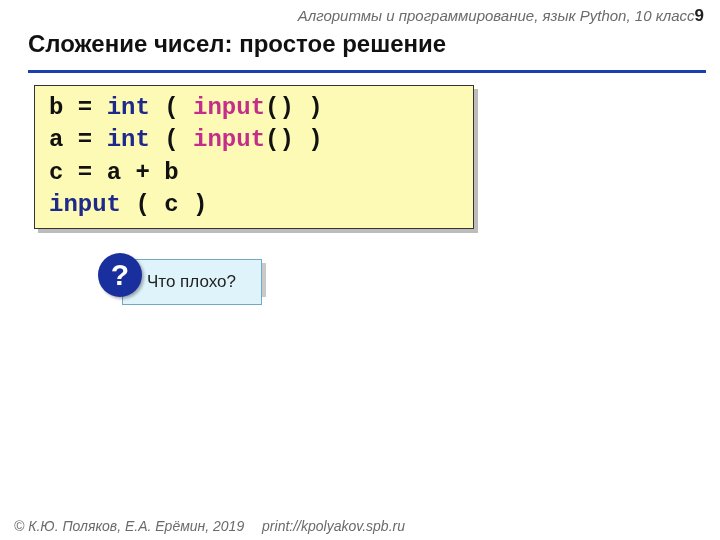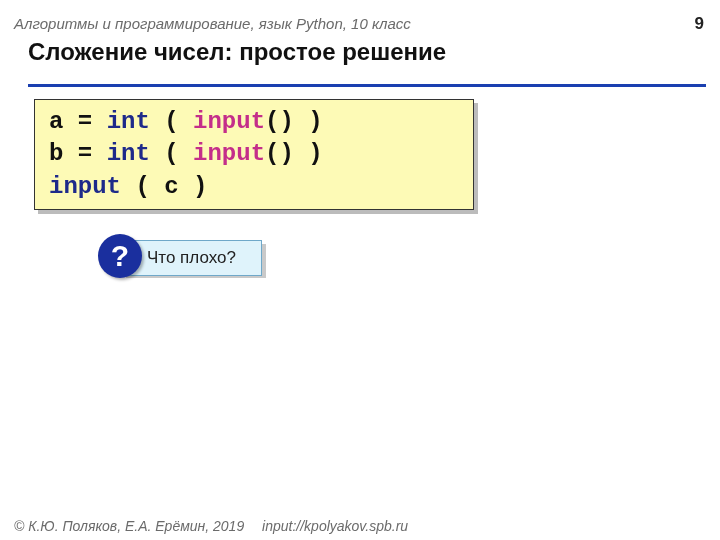--- a/index.html
+++ b/index.html
@@ -6,41 +6,40 @@
   body {
     width: 720px;
     height: 540px;
     background: #ffffff;
     font-family: Arial, Helvetica, sans-serif;
     position: relative;
     overflow: hidden;
   }
   .header-bar {
     display: flex;
-    justify-content: space-between;
+    justify-content: flex-end;
     align-items: baseline;
     padding: 6px 16px 2px 14px;
     font-style: italic;
     color: #6b6b6b;
     font-size: 15px;
-    margin-top: 8px;
   }
   .page-num {
     font-weight: bold;
     font-style: normal;
     color: #222;
     font-size: 17px;
   }
   .title {
     margin: 2px 14px 0 28px;
     font-size: 24px;
     font-weight: bold;
     color: #111;
     border-bottom: 3px solid #1a3fb0;
-    padding-bottom: 18px;
+    padding-bottom: 12px;
   }
   .code-box-wrap {
     position: relative;
     margin: 12px 34px 0 34px;
     width: 440px;
   }
   .code-shadow {
     position: absolute;
     top: 4px; left: 4px; right: -4px; bottom: -4px;
     background: #bcbcbc;
@@ -66,21 +65,21 @@
   }
   .callout-shadow {
     position: absolute;
     top: 6px; left: 42px;
     width: 140px; height: 34px;
     background: #c9c9c9;
   }
   .callout {
     position: absolute;
     top: 2px; left: 38px;
-    width: 140px; height: 36px;
+    width: 140px; height: 46px;
     background: #dff3fb;
     border: 1px solid #6fa8c9;
     display: flex;
     align-items: center;
     padding-left: 24px;
     font-size: 17px;
     color: #222;
   }
   .q-circle {
     position: absolute;
@@ -111,30 +110,31 @@
 <div class="header-bar">
   <span>Алгоритмы и программирование, язык Python, 10 класс</span>
   <span class="page-num">9</span>
 </div>
 
 <h1 class="title">Сложение чисел: простое решение</h1>
 
 <div class="code-box-wrap">
   <div class="code-shadow"></div>
   <div class="code-box" id="code-box">
+      <div><span class="tk-plain">b</span><span class="tk-plain"> = </span><span class="tk-key">int</span><span class="tk-plain"> ( </span><span class="tk-func">input</span><span class="tk-plain">() )</span></div>
       <div><span class="tk-plain">a</span><span class="tk-plain"> = </span><span class="tk-key">int</span><span class="tk-plain"> ( </span><span class="tk-func">input</span><span class="tk-plain">() )</span></div>
-      <div><span class="tk-plain">b</span><span class="tk-plain"> = </span><span class="tk-key">int</span><span class="tk-plain"> ( </span><span class="tk-func">input</span><span class="tk-plain">() )</span></div>
+      <div><span class="tk-plain">c</span><span class="tk-plain"> = </span><span class="tk-plain">a</span><span class="tk-plain"> + </span><span class="tk-plain">b</span></div>
       <div><span class="tk-key">input</span><span class="tk-plain"> ( c )</span></div>
     </div>
 </div>
 
 <div class="callout-wrap">
   <div class="callout-shadow"></div>
   <div class="callout">
     <span>Что плохо?</span>
   </div>
   <div class="q-circle">?</div>
 </div>
 
 <div class="footer">
   <span>© К.Ю. Поляков, Е.А. Ерёмин, 2019</span>
-  <span class="link">input://kpolyakov.spb.ru</span>
+  <span class="link">print://kpolyakov.spb.ru</span>
 </div>
 
 </body></html>

